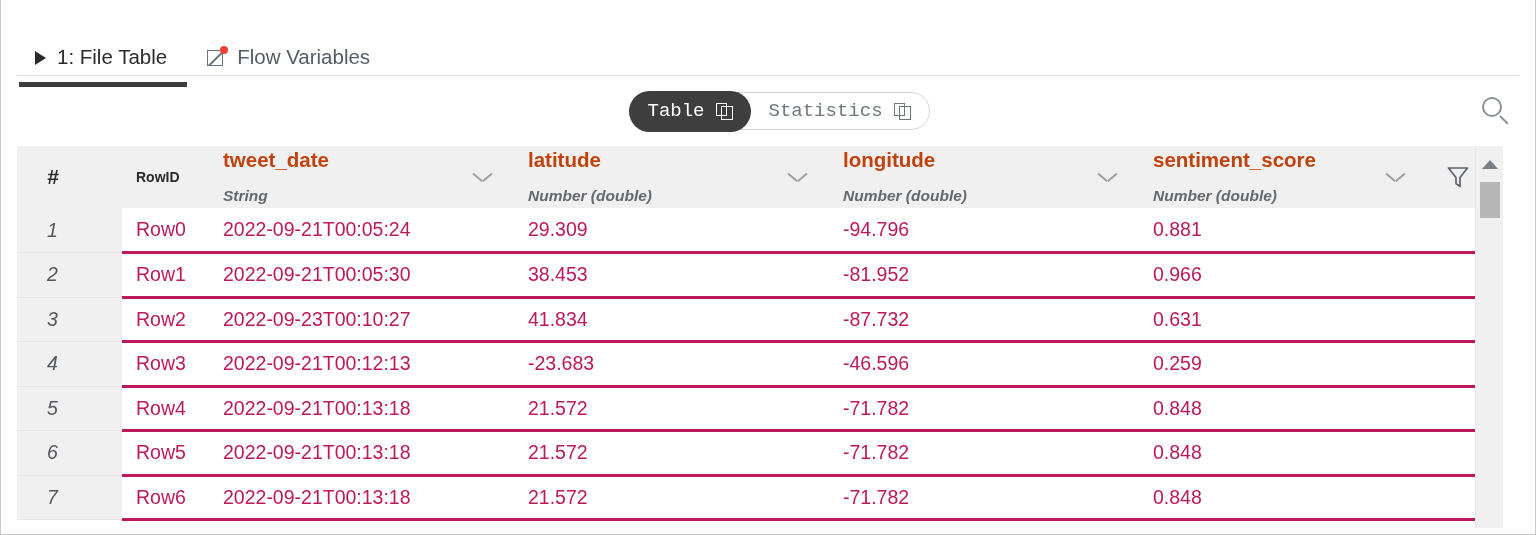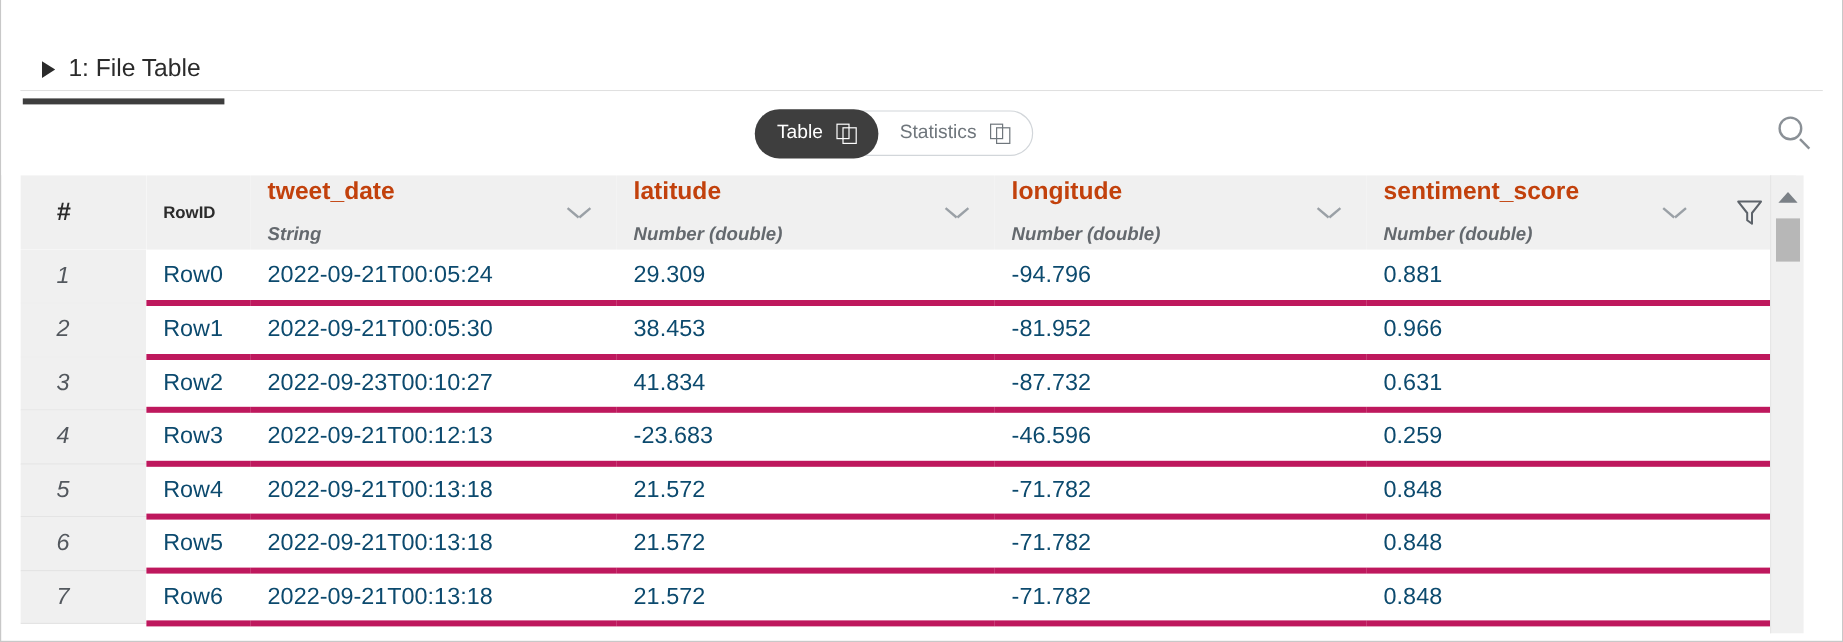--- a/index.html
+++ b/index.html
@@ -126,25 +126,26 @@
     height: 38px;
     padding: 0;
   }
   .seg {
     display: flex;
     align-items: center;
     gap: 11px;
     height: 38px;
     padding: 0 18px;
     border-radius: 999px;
-    font-size: 16px;
+    font-size: 19px;
     color: #6f767c;
     cursor: pointer;
     user-select: none;
     white-space: nowrap;
+    font-family: Liberation Mono, monospace;
   }
   .seg.active {
     background: #3e3e3e;
     color: #ffffff;
     margin: -1.5px 0 -1.5px -1.5px;
     height: 41px;
     padding-left: 19px;
   }
   .copy-icon { position: relative; width: 17px; height: 17px; flex: 0 0 auto; }
   .copy-icon b, .copy-icon s {
@@ -255,22 +256,22 @@
     position: absolute;
     left: 16px; top: 50%;
     transform: translateY(-50%);
     width: 26px; height: 26px;
     cursor: pointer;
   }
 
   tbody td {
     height: 44.5px;
     padding: 0 0 0 14px;
-    color: #0c4a6e;
-    border-bottom: 5px solid #be185d;
+    color: #be185d;
+    border-bottom: 3px solid #be185d;
     background: #ffffff;
     white-space: nowrap;
     overflow: hidden;
   }
   tbody td.idx {
     background: #f0f0f0;
     font-style: italic;
     color: #53585e;
     padding-left: 30px;
     border-bottom: 1px solid #e4e4e4;
@@ -311,20 +312,32 @@
 <body>
 
 <div id="app">
 
   <div class="tabbar">
     <div class="tab active">
       <span class="ticon">
         <span class="play-tri"></span>
       </span>
       <span class="tlabel">1: File Table</span>
+    </div>
+    <div class="tab">
+      <span class="ticon">
+        <span class="flowvar-icon">
+          <span class="sq"></span>
+          <span class="diag">
+              <i></i>
+            </span>
+          <span class="dot"></span>
+        </span>
+      </span>
+      <span class="tlabel">Flow Variables</span>
     </div>
   </div>
 
   <div class="toolbar">
 
     <div class="seg-wrap">
       <div class="segmented">
         <div class="seg active">
           <span>Table</span>
           <span class="copy-icon">

